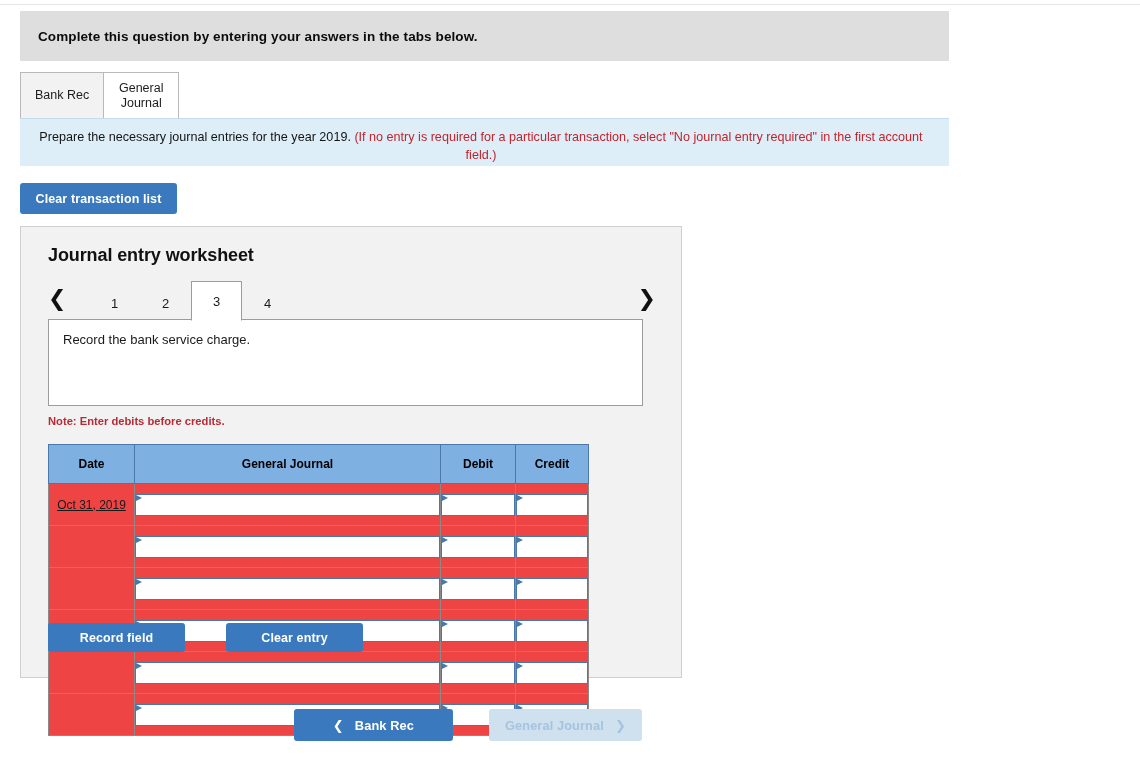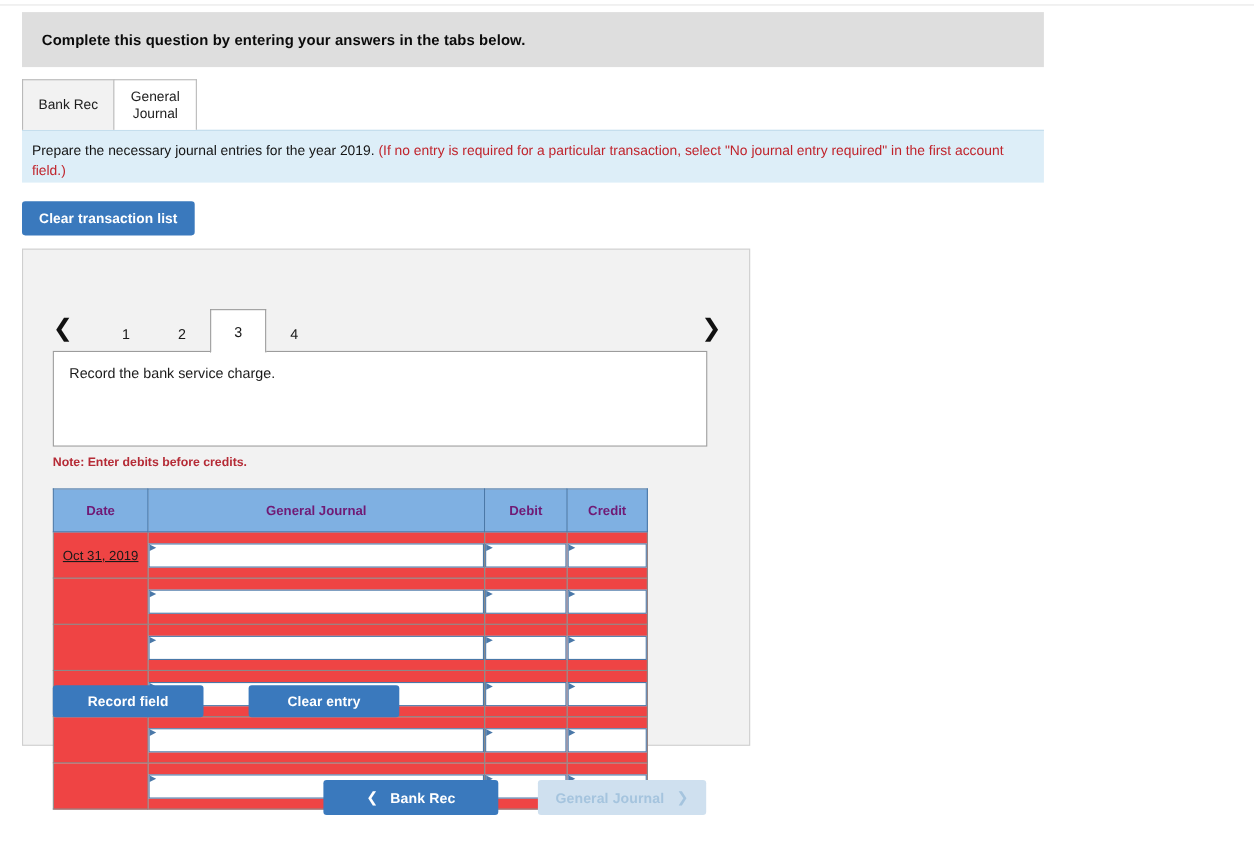--- a/index.html
+++ b/index.html
@@ -72,20 +72,21 @@
     position: absolute; left: 20px; top: 118px;
     width: 929px; height: 48px;
     background: #ddeef8;
     border-top: 1px solid #c2dcec;
     padding: 9px 16px 0 9px;
   }
   .instr-banner .line {
     font-size: 12.6px;
     color: #141414;
     line-height: 18px;
+    text-align: center;
   }
   .instr-red { color: #c0242c; }
 
   
   .btn-blue {
     background: #3a79bd;
     color: #ffffff;
     border: none;
     border-radius: 3px;
     font-family: "Liberation Sans", sans-serif;
@@ -170,21 +171,21 @@
   .journal-table {
     position: absolute; left: 27px; top: 217px;
     border-collapse: collapse;
     table-layout: fixed;
   }
   .journal-table th {
     background: #7fb0e2;
     border: 1px solid #4a78a8;
     font-size: 12px;
     font-weight: bold;
-    color: #701a75;
+    color: #000000;
     height: 23px;
     padding: 12px;
     text-align: center;
   }
   .journal-table td {
     border: 1px solid #8a8a8a;
     padding: 0;
     height: 42px;
     background: #ef4444;
     vertical-align: middle;
@@ -275,20 +276,21 @@
   <div class="instr-banner">
     <div class="line">
       <span>Prepare the necessary journal entries for the year 2019. </span><span class="instr-red">(If no entry is required for a particular transaction, select "No journal entry required" in the first account field.)</span>
     </div>
   </div>
 
   <button class="btn-blue btn-view-transactions">Clear transaction list</button>
 
   <div class="worksheet-panel">
 
+    <div class="worksheet-title">Journal entry worksheet</div>
 
     <div class="pager">
       <div class="pager-arrow left">❮</div>
       <div class="pager-nums">
         <div class="pager-num">1</div>
         <div class="pager-num">2</div>
         <div class="pager-num active">3</div>
         <div class="pager-num">4</div>
       </div>
       <div class="pager-arrow right">❯</div>

